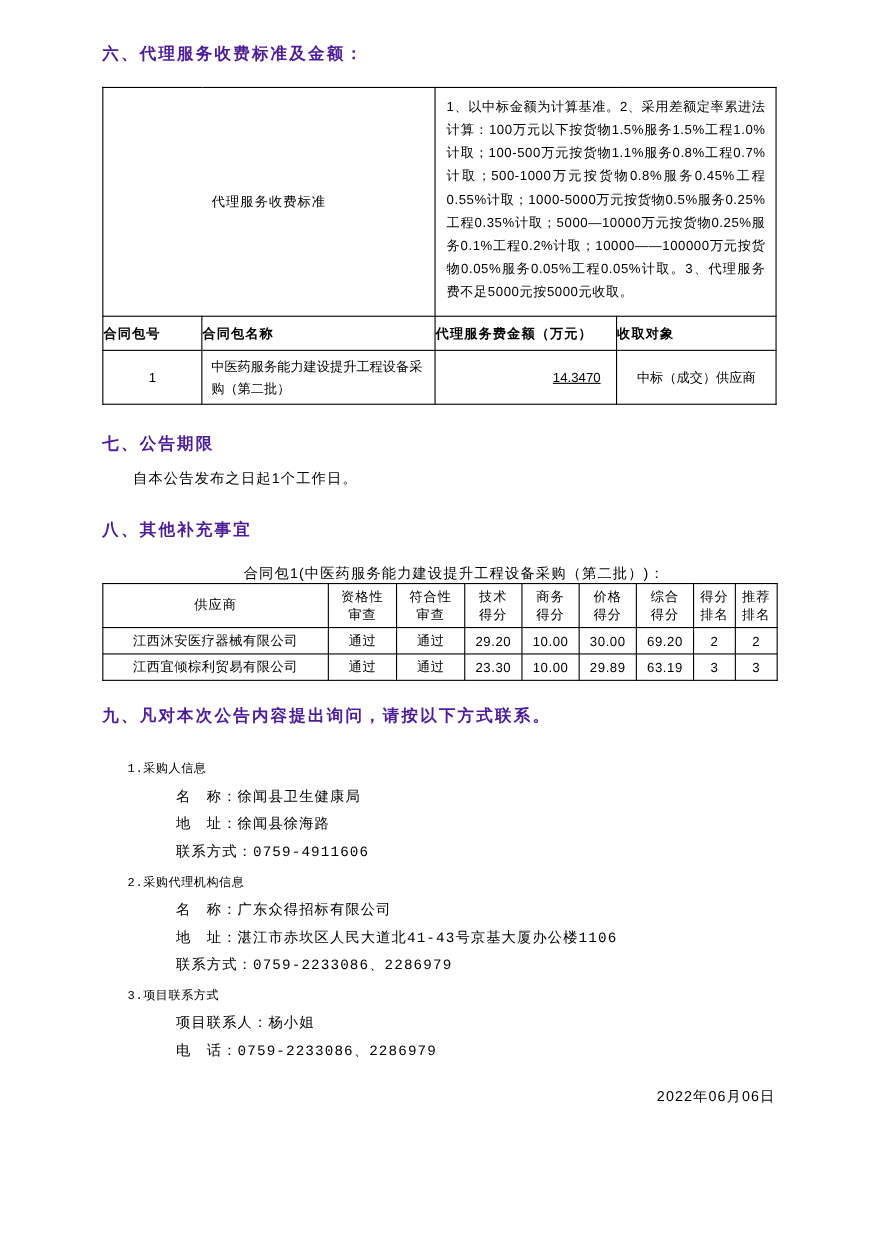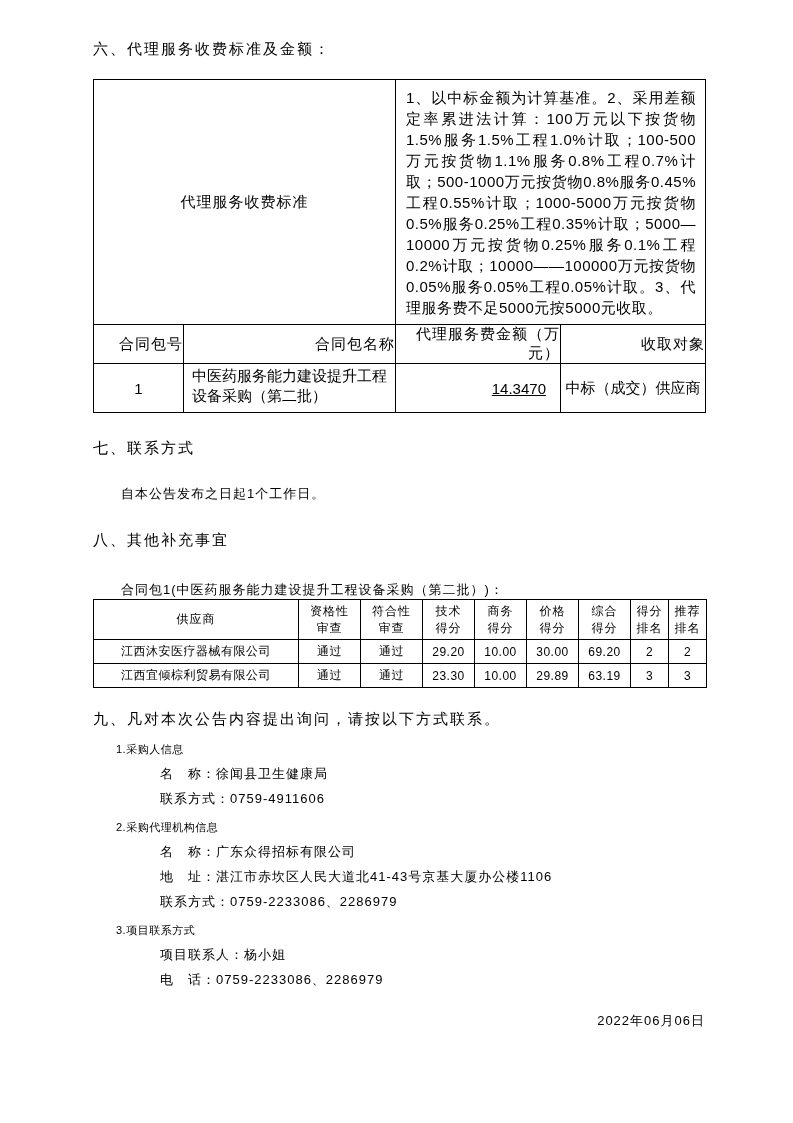--- a/index.html
+++ b/index.html
@@ -6,54 +6,54 @@
   html,body { background:#ffffff; }
   body { font-family:"Liberation Sans", sans-serif; color:#000; }
   .page {
     position:relative;
     width:793px; height:1123px;
     margin:0 auto;
     background:#fff;
     padding:40px 88px 0 93px;
   }
   .sec-title {
-    font-size:15px; font-weight:normal; letter-spacing:2px;
-    color:#000000;
+    font-size:15px; font-weight:bold; letter-spacing:2px;
+    color:#4c1d95;
   }
   .body-line { font-size:13px; letter-spacing:1px; padding-left:28px; }
 
   table { border-collapse:collapse; width:612px; table-layout:fixed; }
-  th, td { border:1px solid #000; font-weight:normal; font-size:15px; color:#000; }
+  th, td { border:1px solid #000; font-weight:normal; font-size:12px; color:#000; }
 
   
   .fee-table { margin-top:20px; }
   .fee-standard-label { text-align:center; vertical-align:middle; letter-spacing:1px; }
   .fee-standard-text {
     text-align:justify; vertical-align:top;
     padding:7px 9px 6px 10px; line-height:21px; letter-spacing:0.5px;
     height:208px;
   }
-  .fee-table .hdr { height:31px; text-align:right; vertical-align:middle; letter-spacing:1px; }
+  .fee-table .hdr { height:31px; text-align:left; vertical-align:middle; letter-spacing:1px;font-weight:bold; }
   .fee-table .data-row td { height:47px; vertical-align:middle; }
   .cell-center { text-align:center; }
-  .cell-name { text-align:left; padding:4px 8px; line-height:20px;font-family:Liberation Mono, monospace; }
+  .cell-name { text-align:left; padding:4px 8px; line-height:20px; }
   .cell-amount { text-align:right; padding-right:14px;text-decoration:underline; }
 
   
   .eval-table { }
   .eval-table th { height:40px; text-align:center; vertical-align:middle; white-space:pre-line; line-height:17px; font-size:12px; letter-spacing:1px; }
   .eval-table td { height:24px; text-align:center; vertical-align:middle; font-size:12px; letter-spacing:0.5px; }
 
   .h7 { margin-top:26px; }
-  .p7 { margin-top:27px; }
+  .p7 { margin-top:13px; }
   .h8 { margin-top:28px; }
-  .p8 { margin-top:31px; }
+  .p8 { margin-top:21px;text-align:center; }
   .h9 { margin-top:22px; }
 
-  .contacts { margin-top:8px; }
+  .contacts { margin-top:28px;font-family:Liberation Mono, monospace; }
   .contact-heading { font-size:11px; letter-spacing:0.5px; padding-left:23px; line-height:24px; margin-top:4px; }
   .contact-line { font-size:13px; letter-spacing:1px; padding-left:67px; line-height:25px; }
 
   .footer { margin-top:16px; text-align:right; font-size:13px; letter-spacing:1px; line-height:26px; }
 </style>
 </head>
 <body>
 
 <div class="page">
 
@@ -79,21 +79,21 @@
       </tr>
       <tr class="data-row">
         <td class="cell-center">1</td>
         <td class="cell-name">中医药服务能力建设提升工程设备采购（第二批）</td>
         <td class="cell-amount">14.3470</td>
         <td class="cell-center">中标（成交）供应商</td>
       </tr>
     </tbody>
   </table>
 
-  <div class="sec-title h7">七、联系方式</div>
+  <div class="sec-title h7">七、公告期限</div>
   <div class="body-line p7">自本公告发布之日起1个工作日。</div>
 
   <div class="sec-title h8">八、其他补充事宜</div>
   <div class="body-line p8">合同包1(中医药服务能力建设提升工程设备采购（第二批）)：</div>
 
   <table class="eval-table">
     <colgroup>
       <col style="width:205px">
         <col style="width:62px">
         <col style="width:62px">
@@ -149,20 +149,21 @@
         <td>3</td>
       </tr>
     </tbody>
   </table>
 
   <div class="sec-title h9">九、凡对本次公告内容提出询问，请按以下方式联系。</div>
 
   <div class="contacts">
     <div class="contact-heading">1.采购人信息</div>
     <div class="contact-line">名　称：徐闻县卫生健康局</div>
+    <div class="contact-line">地　址：徐闻县徐海路</div>
     <div class="contact-line">联系方式：0759-4911606</div>
 
     <div class="contact-heading">2.采购代理机构信息</div>
     <div class="contact-line">名　称：广东众得招标有限公司</div>
     <div class="contact-line">地　址：湛江市赤坎区人民大道北41-43号京基大厦办公楼1106</div>
     <div class="contact-line">联系方式：0759-2233086、2286979</div>
 
     <div class="contact-heading">3.项目联系方式</div>
     <div class="contact-line">项目联系人：杨小姐</div>
     <div class="contact-line">电　话：0759-2233086、2286979</div>

